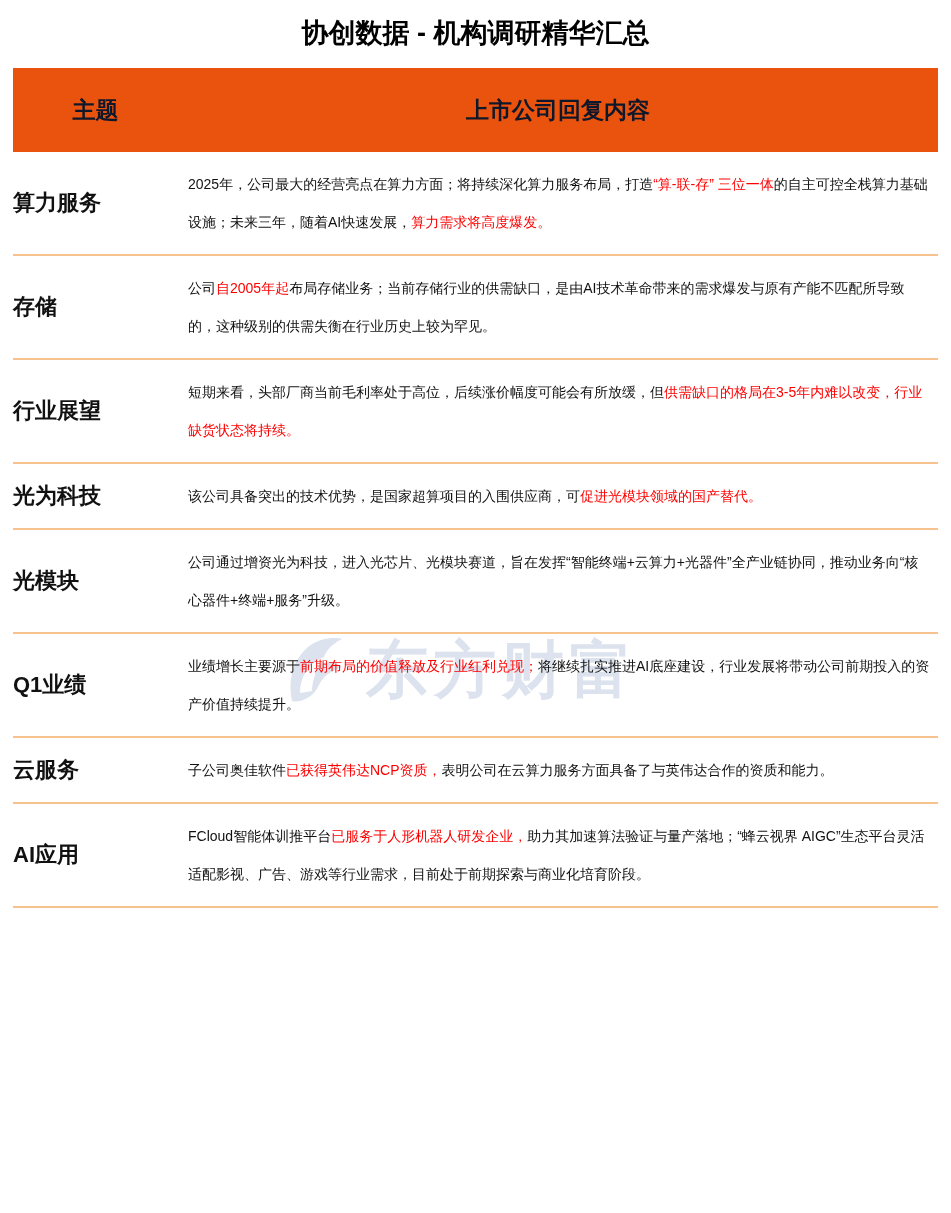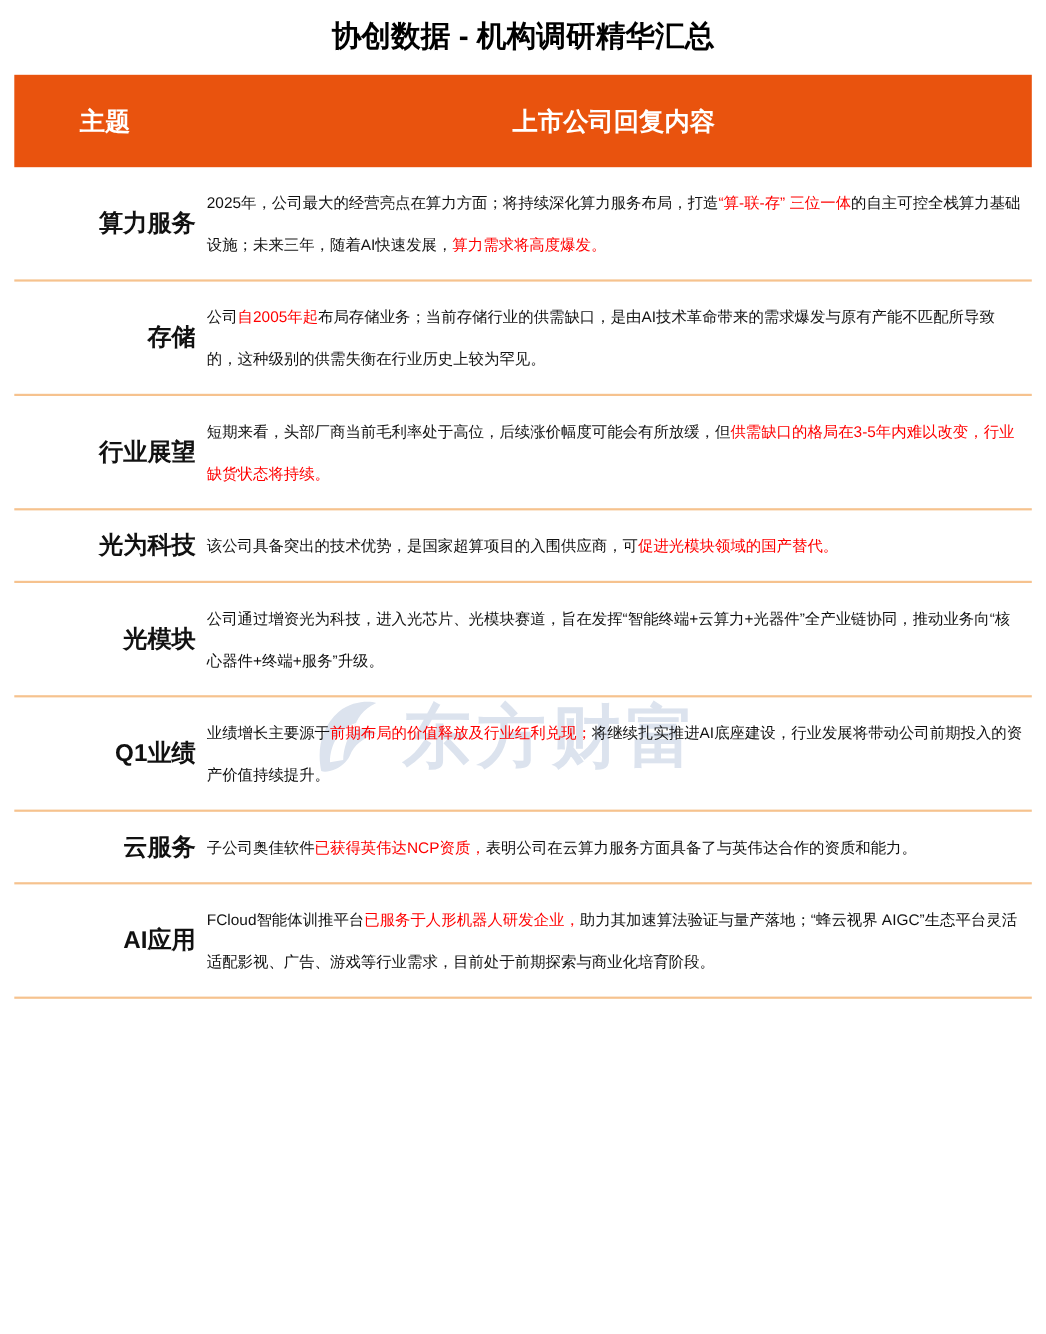--- a/index.html
+++ b/index.html
@@ -35,33 +35,33 @@
     color:#000;
   }
   .table{
     position:relative;z-index:1;
     margin:0 13px;
   }
   .thead{
     display:flex;align-items:center;
     height:84px;
     background:var(--header-bg);
-    color:#ffffff;font-weight:700;font-size:23px;
+    color:#0f172a;font-weight:700;font-size:23px;
   }
   .topic-col{width:165px;text-align:center;flex:0 0 165px;}
   .content-col{flex:1;text-align:center;}
   .tbody{border-bottom:2px solid var(--divider);}
   .t-row{
     display:flex;align-items:center;
     padding:13px 0;
   }
   .t-row + .t-row{border-top:2px solid var(--divider);}
   .t-row .topic{
     width:165px;flex:0 0 165px;
-    text-align:right;
+    text-align:left;
     font-size:22px;font-weight:600;color:var(--ink);
   }
   .t-row .content{
     flex:1;
     padding:0 6px 0 10px;
     font-size:14px;line-height:38px;font-weight:400;
     color:var(--ink);
   }
   .t-row .content .red{color:var(--red);}
   .footer{

